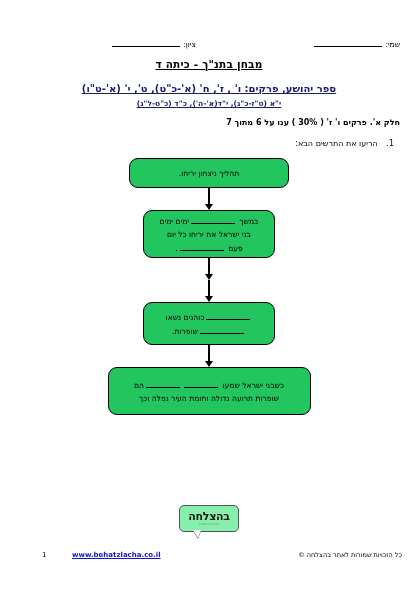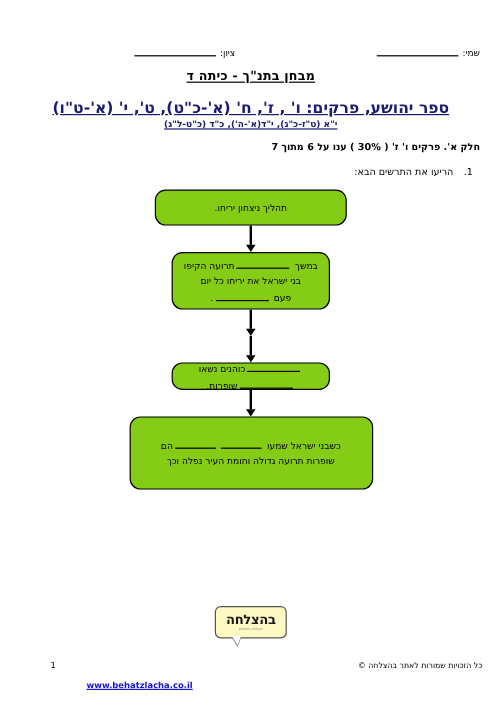--- a/index.html
+++ b/index.html
@@ -64,21 +64,21 @@
     text-decoration: underline;
     direction: rtl;
     letter-spacing: 0.2px;
   }
   .subtitle-1 {
     position: absolute;
     top: 83px;
     left: 0;
     right: 0;
     text-align: center;
-    font-size: 13px;
+    font-size: 10px;
     font-weight: bold;
     text-decoration: underline;
     direction: rtl;
     color: #1b1b6f;
   }
   .subtitle-2 {
     position: absolute;
     top: 99px;
     left: 0;
     right: 0;
@@ -122,21 +122,21 @@
     left: 0;
     right: 0;
     display: flex;
     flex-direction: column;
     align-items: center;
   }
   .flow-box {
     box-sizing: border-box;
     border: 1.3px solid #000000;
     border-radius: 9px;
-    background: #84cc16;
+    background: #22c55e;
     direction: rtl;
     text-align: center;
     font-size: 7.6px;
     line-height: 13px;
     padding: 5px 8px;
     display: flex;
     flex-direction: column;
     justify-content: center;
   }
   .flow-line {
@@ -167,22 +167,22 @@
     height: 0;
     border-left: 4.5px solid transparent;
     border-right: 4.5px solid transparent;
     border-top: 6px solid #000000;
   }
 
   
   .box-1 { width: 160px; height: 30px; }
   .box-2 { width: 132px; height: 48px; }
   .box-3 { width: 132px; height: 34px; }
-  .box-4 { width: 132px; height: 23px; text-align: center; }
-  .box-5 { width: 203px; height: 61px; }
+  .box-4 { width: 132px; height: 43px; text-align: center; }
+  .box-5 { width: 203px; height: 48px; }
 
   .conn-1 { height: 22px; }
   .conn-1 .stem { height: 16px; }
   .conn-2 { height: 22px; }
   .conn-2 .stem { height: 16px; }
   .conn-3 { height: 22px; }
   .conn-3 .stem { height: 16px; }
   .conn-4 { height: 22px; }
   .conn-4 .stem { height: 16px; }
 
@@ -192,21 +192,21 @@
     top: 505px;
     left: 0;
     right: 0;
     display: flex;
     justify-content: center;
   }
   .logo-bubble {
     position: relative;
     border: 1.2px solid #555555;
     border-radius: 5px;
-    background: #fef9c3;
+    background: #86efac;
     width: 58px;
     height: 25px;
     display: flex;
     flex-direction: column;
     align-items: center;
     justify-content: center;
     direction: rtl;
   }
   .logo-text {
     font-size: 11px;
@@ -248,21 +248,21 @@
     top: 0;
     font-size: 6.5px;
     direction: rtl;
     color: #000000;
     white-space: nowrap;
     text-align: right;
   }
   .footer-url {
     position: absolute;
     left: 72px;
-    top: 16px;
+    top: 0;
     font-size: 7px;
     font-weight: bold;
     color: #1414d2;
     text-decoration: underline;
     direction: ltr;
     white-space: nowrap;
   }
   .footer-page {
     position: absolute;
     left: 42px;
@@ -300,21 +300,21 @@
 
   <div class="flow" id="flow-root">
       <div class="flow-box box-1">
         <div class="flow-line"><span>תהליך ניצחון יריחו.</span> </div>
       </div>
       <div class="connector conn-1">
         <div class="stem"></div>
         <div class="head"></div>
       </div>
       <div class="flow-box box-2">
-        <div class="flow-line"><span>במשך</span> <span class="blank blank-md"></span><span>תרועה הקיפו</span> </div>
+        <div class="flow-line"><span>במשך</span> <span class="blank blank-md"></span><span>ימים ימים</span> </div>
         <div class="flow-line"><span>בני ישראל את יריחו כל יום</span> </div>
         <div class="flow-line"><span>פעם</span> <span class="blank blank-md"></span><span>.</span> </div>
       </div>
       <div class="connector conn-2">
         <div class="stem"></div>
         <div class="head"></div>
       </div>
       <div class="connector conn-3">
         <div class="stem"></div>
         <div class="head"></div>

